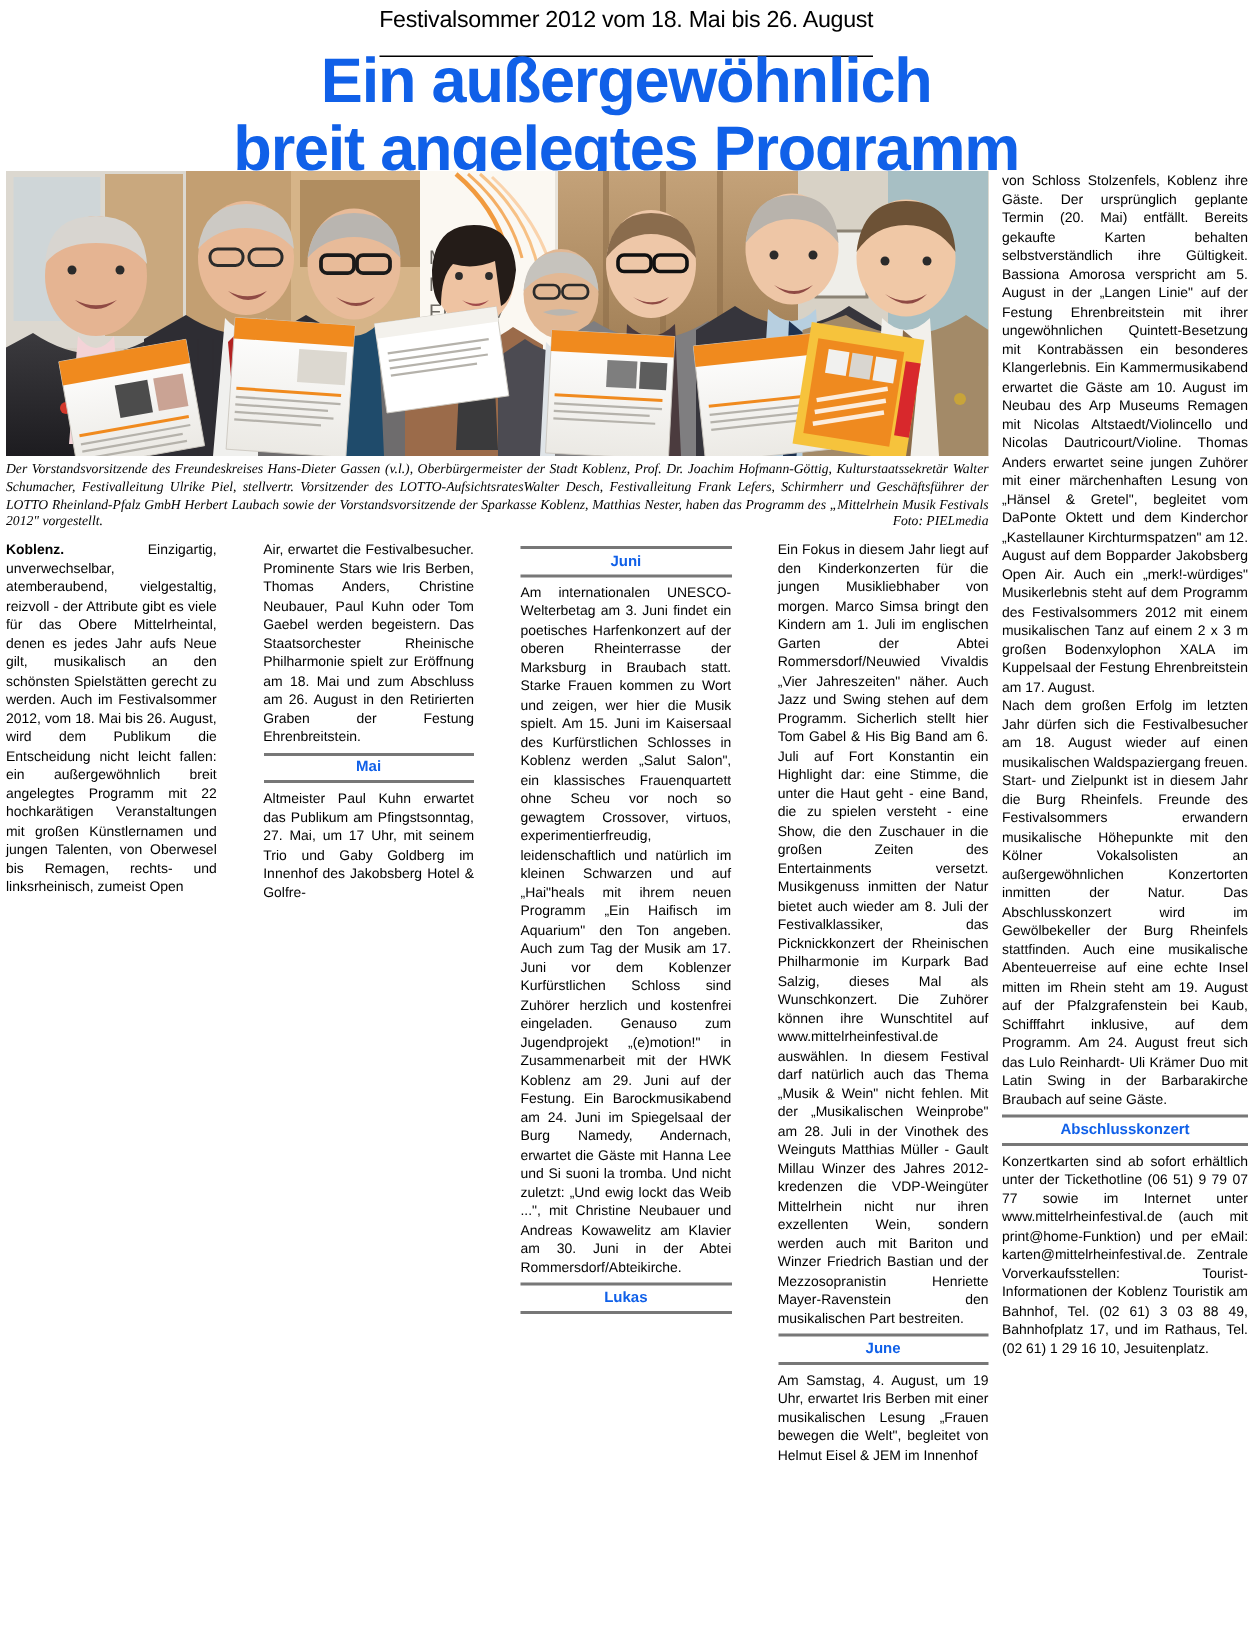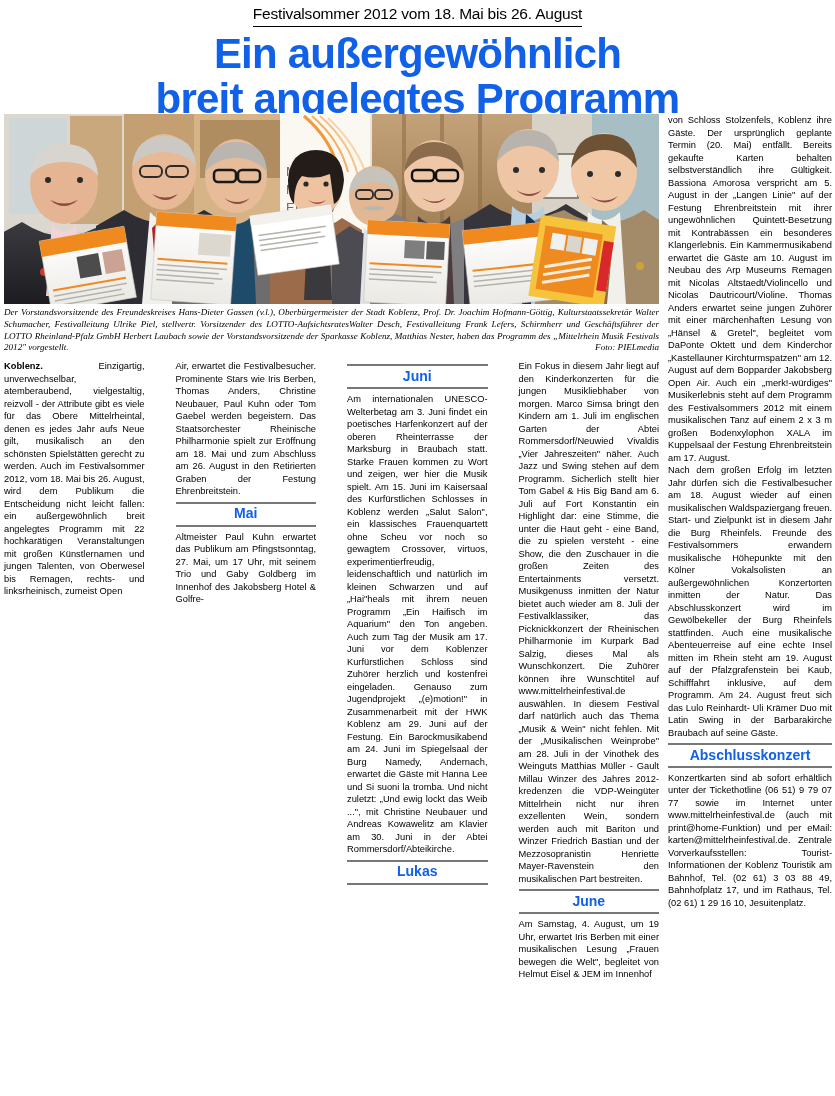--- a/index.html
+++ b/index.html
@@ -25,21 +25,21 @@
   .kicker {
     text-align: center;
     font-family: "Liberation Sans", sans-serif;
     font-size: 15.5px;
     letter-spacing: -0.2px;
     padding-top: 5px;
     color: #000;
   }
   .kicker span {
     border-bottom: 1px solid #000;
-    padding-bottom: 4px;
+    padding-bottom: 15px;
   }
   .headline {
     text-align: center;
     color: #1060e8;
     font-family: "Liberation Sans", sans-serif;
     font-weight: bold;
     font-size: 42px;
     line-height: 1.08;
     letter-spacing: -0.8px;
     margin-top: 8px;
@@ -125,21 +125,21 @@
   }
   p.para + p.para { margin-top: 0px; }
 
   .lead { font-weight: bold; }
 
   
   .subhead {
     text-align: center;
     color: #1060e8;
     font-weight: bold;
-    font-size: 14px;
+    font-size: 10px;
     border-top: 2px solid #777;
     border-bottom: 2px solid #777;
     padding: 2.5px 0 3px 0;
     margin: 4px 0 4px 0;
     line-height: 1.1;
   }
 </style>
 </head>
 <body>
 

